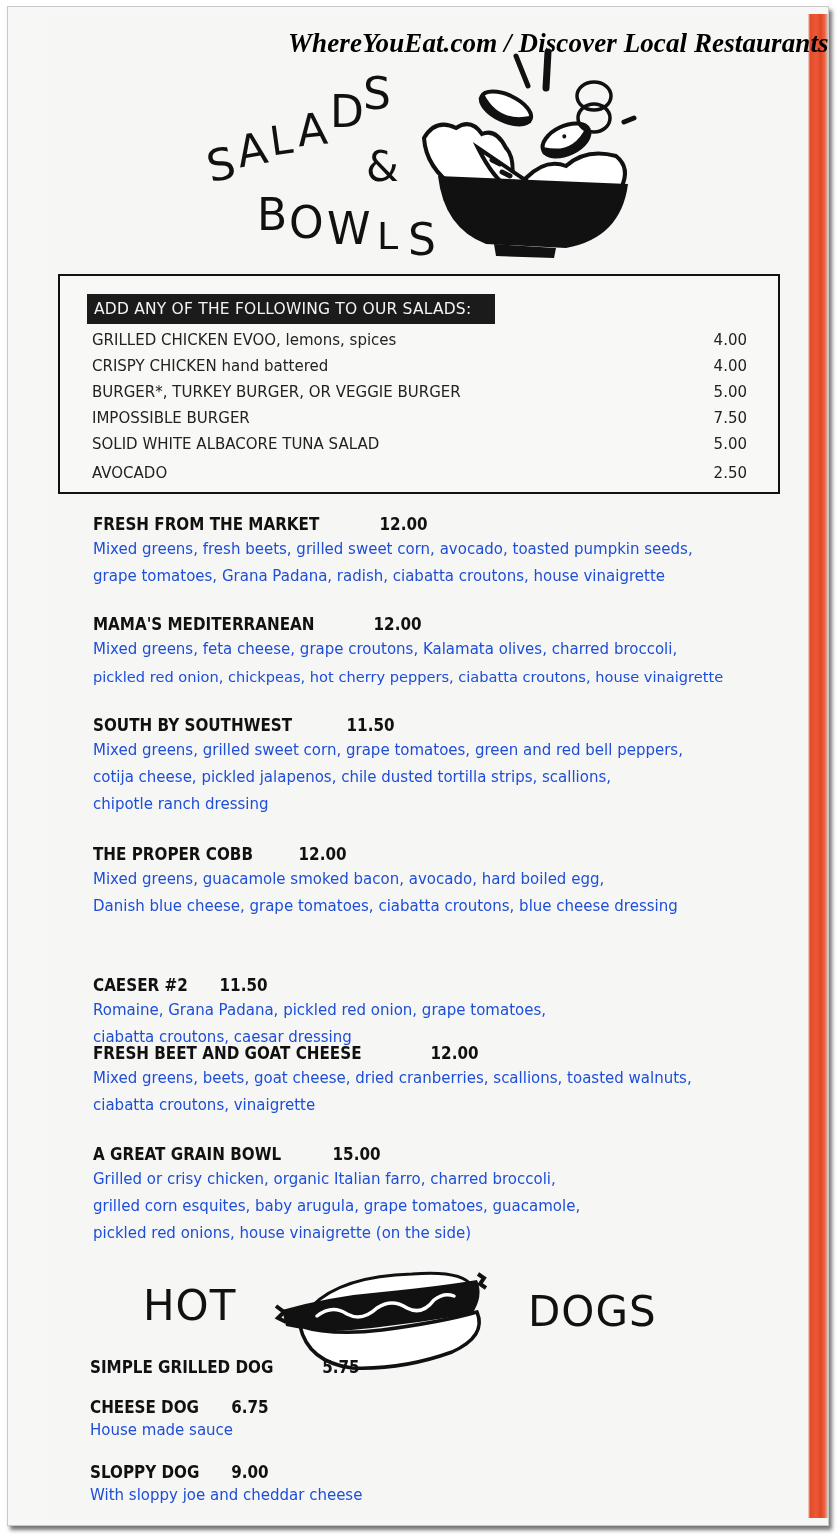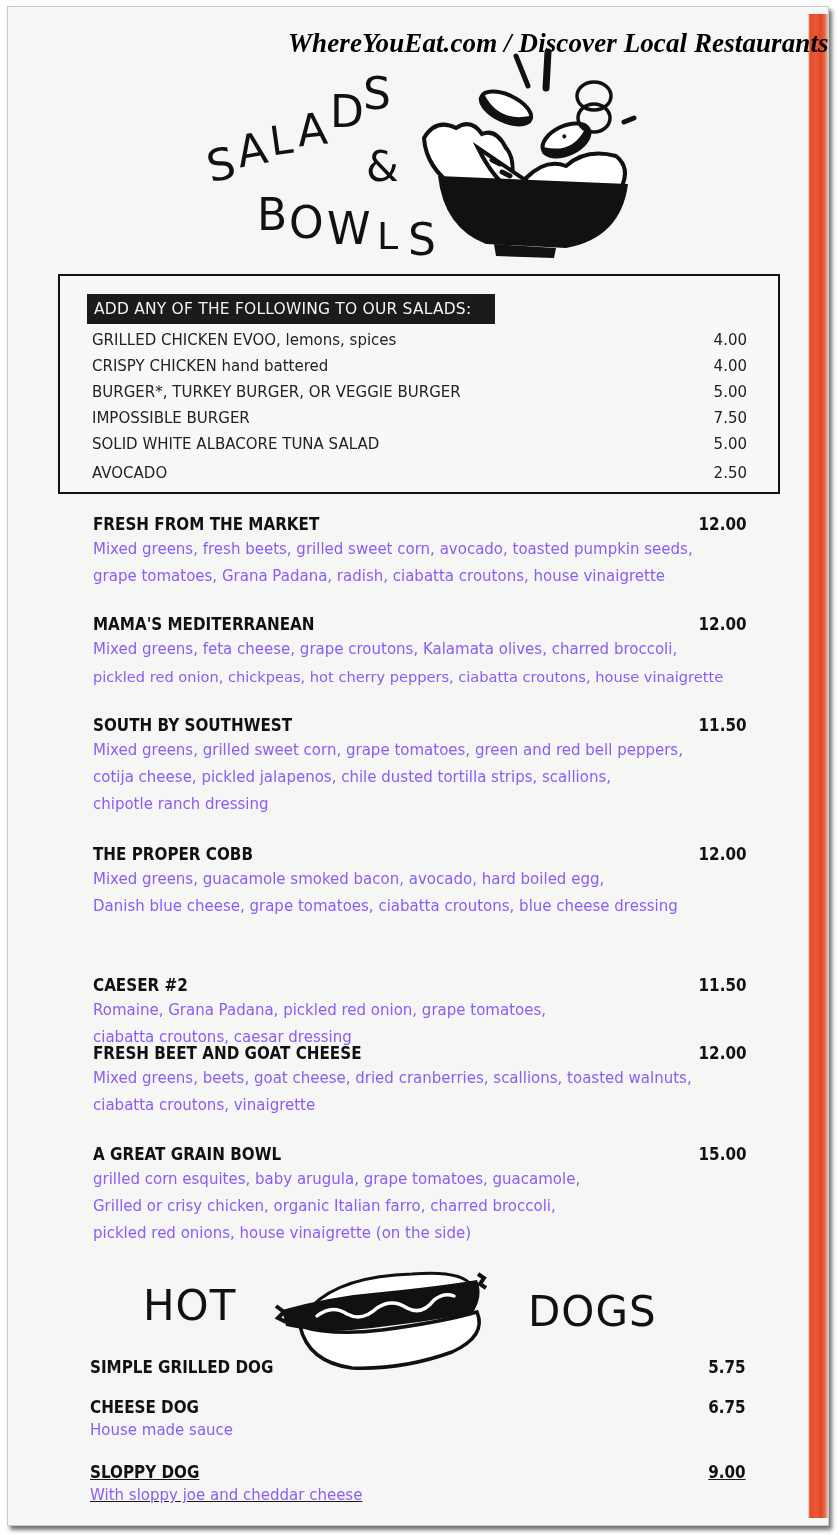--- a/index.html
+++ b/index.html
@@ -74,35 +74,35 @@
   .addon-row {
     position: absolute;
     left: 32px; width: 655px;
     font-size: 15px;
     color: #222;
     white-space: nowrap;
     display: flex; justify-content: space-between;
   }
   
   .item { position: absolute; left: 93px; width: 654px; }
-  .item-head { display: flex; justify-content: space-between; align-items: baseline; }
+  .item-head { display: flex; align-items: baseline; }
   .item-name, .item-price {
     font-family: "DejaVu Sans", sans-serif;
     font-weight: bold;
     font-size: 18.5px;
     color: #111;
     transform: scaleX(0.82);
     white-space: nowrap;
   }
   .item-name { transform-origin: left center; }
   .item-price { transform-origin: right center; }
   .item-desc {
     font-size: 15px;
     line-height: 27px;
-    color: #8b5cf6;
+    color: #1d4ed8;
     margin-top: 2px;
     white-space: nowrap;
   }
   .desc-line { display: block; }
   
   .hd-title {
     position: absolute;
     font-size: 42px;
     color: #111;
     line-height: 1;
@@ -258,22 +258,22 @@
     <span class="desc-line">ciabatta croutons, vinaigrette</span>
   </div>
 </div>
 
 <div class="item" style="top:1143px;">
   <div class="item-head">
     <span class="item-name">A GREAT GRAIN BOWL</span>
     <span class="item-price">15.00</span>
   </div>
   <div class="item-desc">
+    <span class="desc-line">Grilled or crisy chicken, organic Italian farro, charred broccoli,</span>
     <span class="desc-line">grilled corn esquites, baby arugula, grape tomatoes, guacamole,</span>
-    <span class="desc-line">Grilled or crisy chicken, organic Italian farro, charred broccoli,</span>
     <span class="desc-line">pickled red onions, house vinaigrette (on the side)</span>
   </div>
 </div>
 
 <div>
   <span class="hd-title" style="left:143px;top:1285px;">HOT</span>
   <span class="hd-title" style="left:528px;top:1291px;">DOGS</span>
 </div>
 
 <svg class="hotdog-icon" viewBox="0 0 220 106">
@@ -298,21 +298,21 @@
 <div class="item" style="top:1396px;left:90px;width:656px;">
   <div class="item-head">
     <span class="item-name">CHEESE DOG</span>
     <span class="item-price">6.75</span>
   </div>
   <div class="item-desc" style="line-height:22px;">
     <span class="desc-line">House made sauce</span>
   </div>
 </div>
 
-<div class="item" style="top:1461px;left:90px;width:656px;text-decoration:underline;">
+<div class="item" style="top:1461px;left:90px;width:656px;">
   <div class="item-head">
     <span class="item-name">SLOPPY DOG</span>
     <span class="item-price">9.00</span>
   </div>
   <div class="item-desc" style="line-height:22px;">
     <span class="desc-line">With sloppy joe and cheddar cheese</span>
   </div>
 </div>
 
 </body></html>

